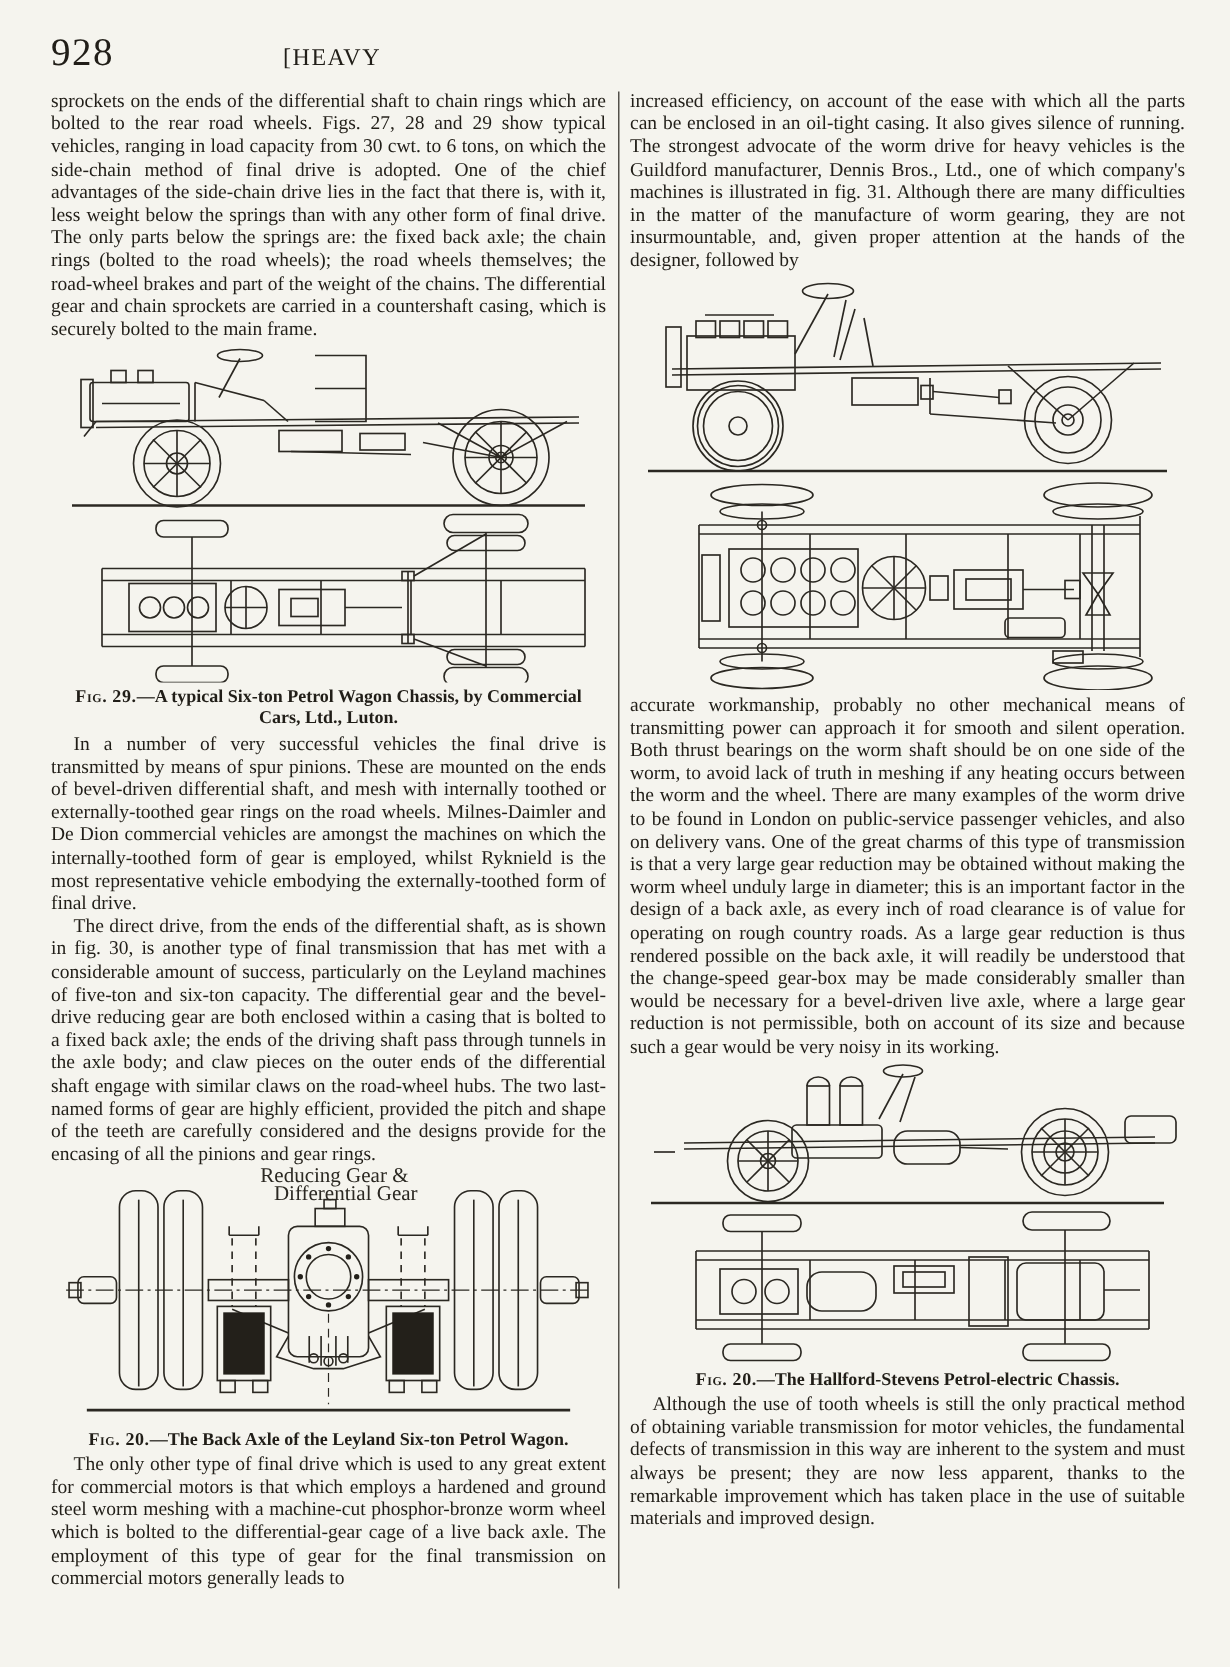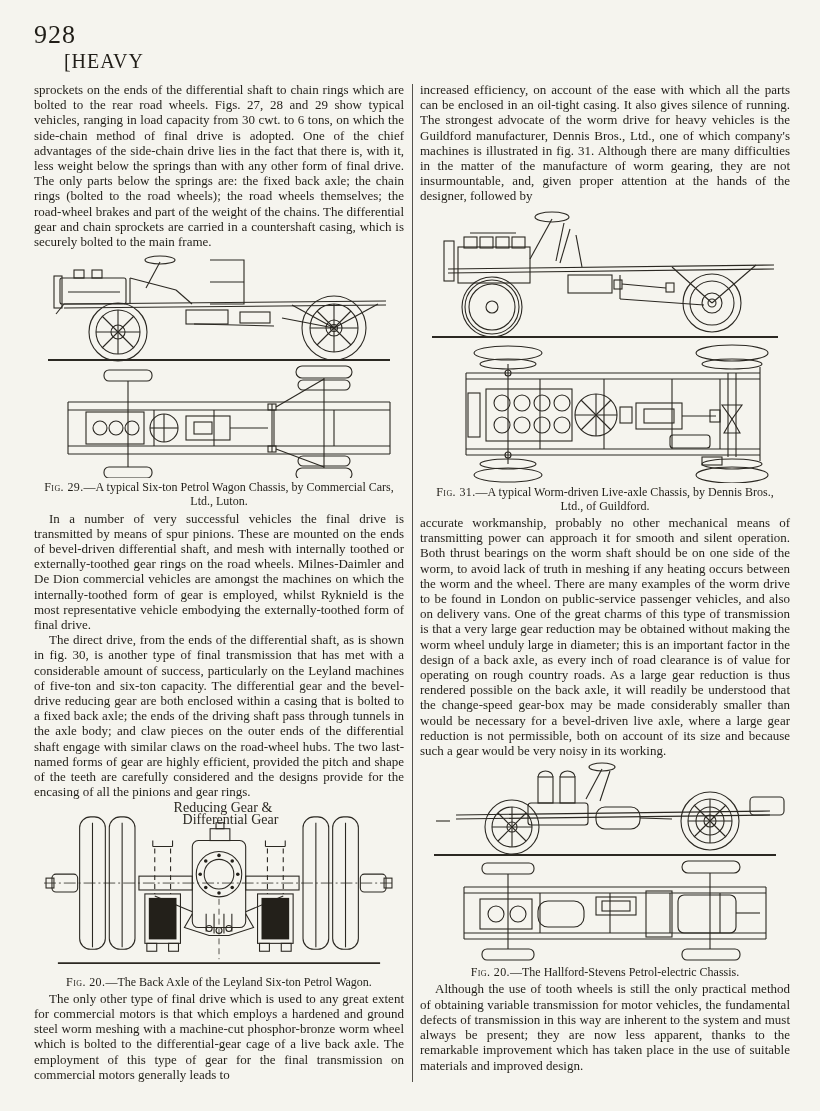--- a/index.html
+++ b/index.html
@@ -5,35 +5,35 @@
   html, body { margin:0; padding:0; }
   body {
     width:820px; height:1111px; overflow:hidden;
     background:#f5f4ee;
     font-family:"Liberation Serif","DejaVu Serif",serif;
     color:#211e18;
   }
   .page { box-sizing:border-box; width:820px; height:1111px; padding:20px 28px 0 34px; }
 
   
-  .hdr { display:flex; align-items:baseline;flex-direction:column; }
+  .hdr { display:flex; align-items:baseline; }
   .hdr .pagenum { width:110px; font-size:26px; letter-spacing:1px; }
   .hdr .title { flex:1; text-align:center; font-size:24px; letter-spacing:3px; word-spacing:10px; font-weight:normal; margin:0; }
-  .hdr .section { width:110px; text-align:right; font-size:20px; letter-spacing:1px; }
+  .hdr .section { width:110px; text-align:right; font-size:16px; letter-spacing:1px; }
 
   
   .columns { display:flex; margin-top:9px; }
   .col { width:370px; }
   .divider { width:1px; background:#53504a; margin:2px 7px 0 8px; }
 
   p { margin:0; text-align:justify; font-size:13px; line-height:15.2px; }
   p.indent { text-indent:15px; }
 
   figure { margin:3px 0 2px; position:relative; }
-  figcaption { text-align:center; font-size:12px; line-height:14.2px; margin-top:2px; padding:0 6px; }
+  figcaption { text-align:center; font-size:12px; line-height:14.2px; margin-top:2px; padding:0 6px;font-weight:bold; }
   .figlabel { font-variant:small-caps; letter-spacing:.4px; }
 
   svg { display:block; margin:0 auto; }
   .ink  { stroke:#2b2822; fill:none; stroke-width:1.1; }
   .ink2 { stroke:#2b2822; fill:none; stroke-width:1.8; }
   .fill { fill:#23201a; stroke:none; }
 
   .fig-anno { position:absolute; font-size:14px; line-height:12px; color:#2b2822; white-space:nowrap; }
   #anno30a { top:-1px;  left:50%; transform:translateX(-46%); }
   #anno30b { top:11px;  left:50%; transform:translateX(-38%);text-align:center; }
@@ -329,23 +329,20 @@
 
             <ellipse cx="312" cy="146" rx="36" ry="8"></ellipse>
               <ellipse cx="312" cy="157" rx="30" ry="5"></ellipse>
             <ellipse cx="312" cy="268" rx="36" ry="8"></ellipse>
               <ellipse cx="312" cy="257" rx="30" ry="5"></ellipse>
 
             <rect x="250" y="228" width="40" height="13" rx="3"></rect>
               <rect x="282" y="250" width="20" height="8"></rect>
           </g>
         </svg>
-        <figcaption>
-          <span class="figlabel">Fig. 31.</span><span>—A typical Worm-driven Live-axle Chassis, by Dennis Bros., Ltd., of Guildford.</span>
-        </figcaption>
       </figure>
 
       <p>accurate workmanship, probably no other mechanical means of transmitting power can approach it for smooth and silent operation.  Both thrust bearings on the worm shaft should be on one side of the worm, to avoid lack of truth in meshing if any heating occurs between the worm and the wheel.  There are many examples of the worm drive to be found in London on public-service passenger vehicles, and also on delivery vans. One of the great charms of this type of transmission is that a very large gear reduction may be obtained without making the worm wheel unduly large in diameter; this is an important factor in the design of a back axle, as every inch of road clearance is of value for operating on rough country roads.  As a large gear reduction is thus rendered possible on the back axle, it will readily be understood that the change-speed gear-box may be made considerably smaller than would be necessary for a bevel-driven live axle, where a large gear reduction is not permissible, both on account of its size and because such a gear would be very noisy in its working.</p>
 
       <figure>
         <svg width="370" height="202" viewBox="0 0 370 202">
           <g class="ink">
             <line class="ink2" x1="14" y1="94" x2="356" y2="94"></line>
 
             <line x1="36" y1="54" x2="350" y2="50"></line>

